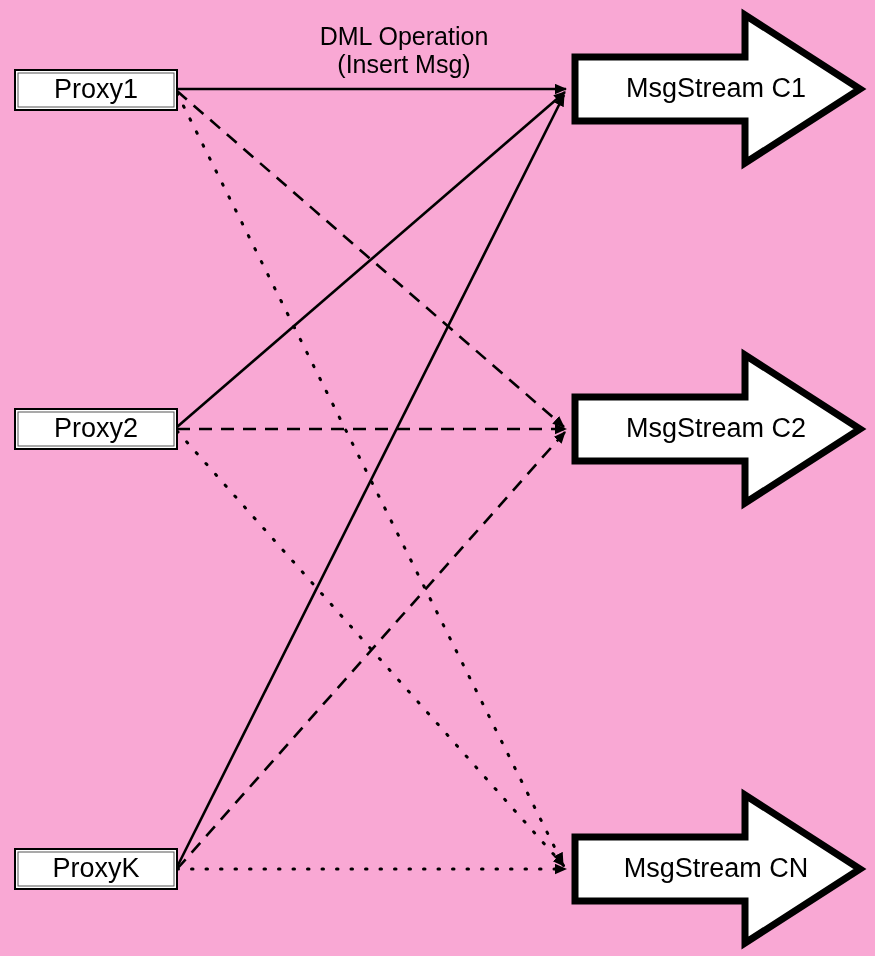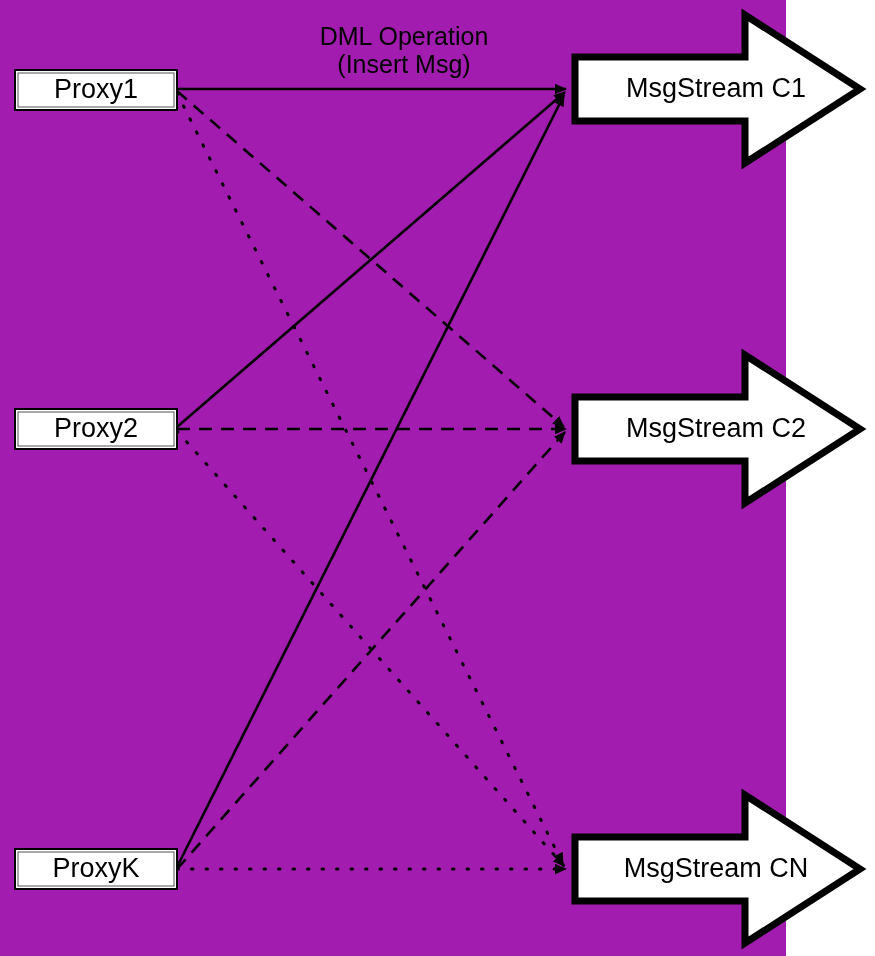--- a/index.html
+++ b/index.html
@@ -8,23 +8,23 @@
     background: #ffffff;
   }
   body {
     width: 875px;
     height: 956px;
     font-family: "Liberation Sans", sans-serif;
     overflow: hidden;
   }
   #diagram-root {
     position: relative;
-    width: 786px;
+    width: 875px;
     height: 956px;
-    background: #a21caf;
+    background: #f9a8d4;
   }
   #diagram-svg {
     position: absolute;
     top: 0;
     left: 0;
     width: 875px;
     height: 956px;
     display: block;
   }
   .node-text {

